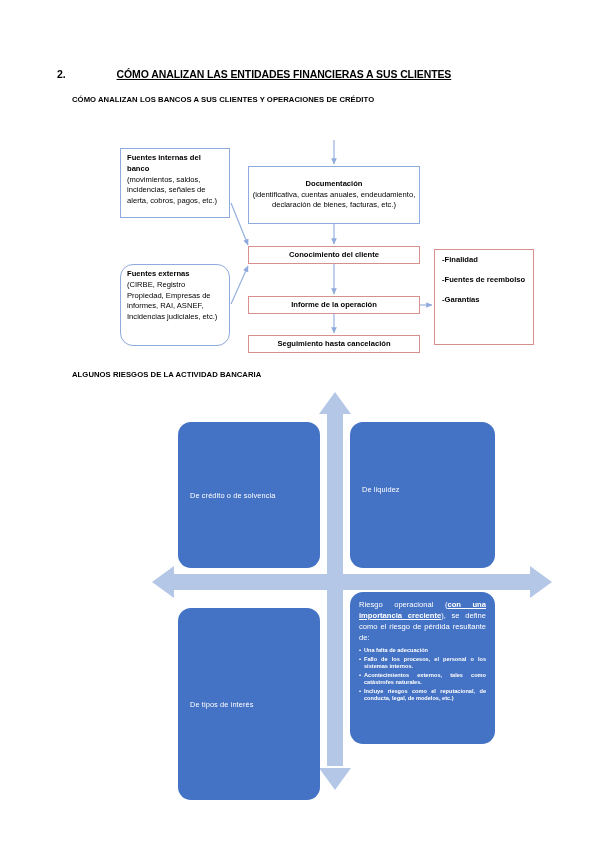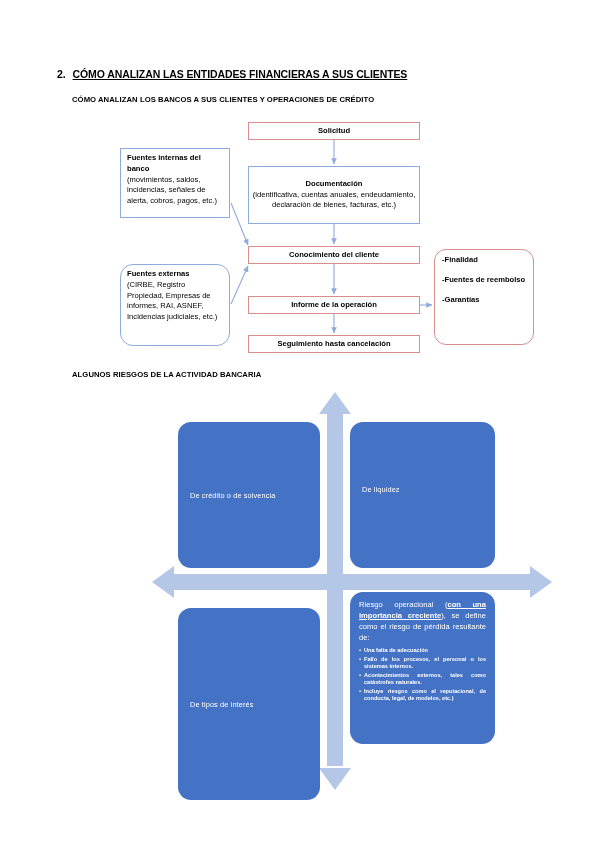--- a/index.html
+++ b/index.html
@@ -20,21 +20,21 @@
   #doc-heading {
     position: absolute;
     left: 57px;
     top: 68px;
     font-size: 10.5px;
     font-weight: bold;
     letter-spacing: -0.1px;
     white-space: nowrap;
   }
   #doc-heading .num { margin-right: 7px; }
-  #doc-heading .txt { text-decoration: underline; }
+  #doc-heading .txt { text-decoration: underline; margin-left: 44px; }
 
   #subheading-1 {
     position: absolute;
     left: 72px;
     top: 95px;
     font-size: 7.7px;
     font-weight: bold;
     letter-spacing: 0.05px;
     white-space: nowrap;
   }
@@ -82,21 +82,21 @@
   #box-internas {
     left: 120px; top: 148px; width: 110px; height: 70px;
     padding: 4px 6px; justify-content: flex-start;
   }
   #box-externas {
     left: 120px; top: 264px; width: 110px; height: 82px;
     padding: 4px 6px; justify-content: flex-start; border-radius: 13px;
   }
   #box-finalidad {
     left: 434px; top: 249px; width: 100px; height: 96px;
-    padding: 5px 7px; justify-content: flex-start; border-radius: 12px;
+    padding: 5px 7px; justify-content: flex-start;
   }
   #box-finalidad .item { font-weight: bold; text-align: left; margin-bottom: 9px; }
 
   
   #fc-lines { position: absolute; left: 0; top: 0; width: 599px; height: 365px; z-index: 1; }
 
   
   #quadrant {
     position: absolute;
     left: 152px;
@@ -183,23 +183,20 @@
 
     <line x1="334" y1="314" x2="334" y2="333" stroke="#8FAADC" stroke-width="1.1" marker-end="url(#arw)"></line>
 
     <line x1="231" y1="203" x2="248" y2="245" stroke="#8FAADC" stroke-width="1.1" marker-end="url(#arw)"></line>
 
     <line x1="231" y1="304" x2="248" y2="266" stroke="#8FAADC" stroke-width="1.1" marker-end="url(#arw)"></line>
 
     <line x1="420" y1="305" x2="432" y2="305" stroke="#8FAADC" stroke-width="1.1" marker-end="url(#arw)"></line>
   </svg>
 
-  <div class="fc-box red" id="box-solicitud">
-    <div class="t-bold">Solicitud</div>
-  </div>
 
   <div class="fc-box blue" id="box-documentacion">
     <div class="t-bold">Documentación</div>
     <div class="t-normal">(identificativa, cuentas anuales, endeudamiento, declaración de bienes, facturas, etc.)</div>
   </div>
 
   <div class="fc-box red" id="box-conocimiento">
     <div class="t-bold">Conocimiento del cliente</div>
   </div>
 

